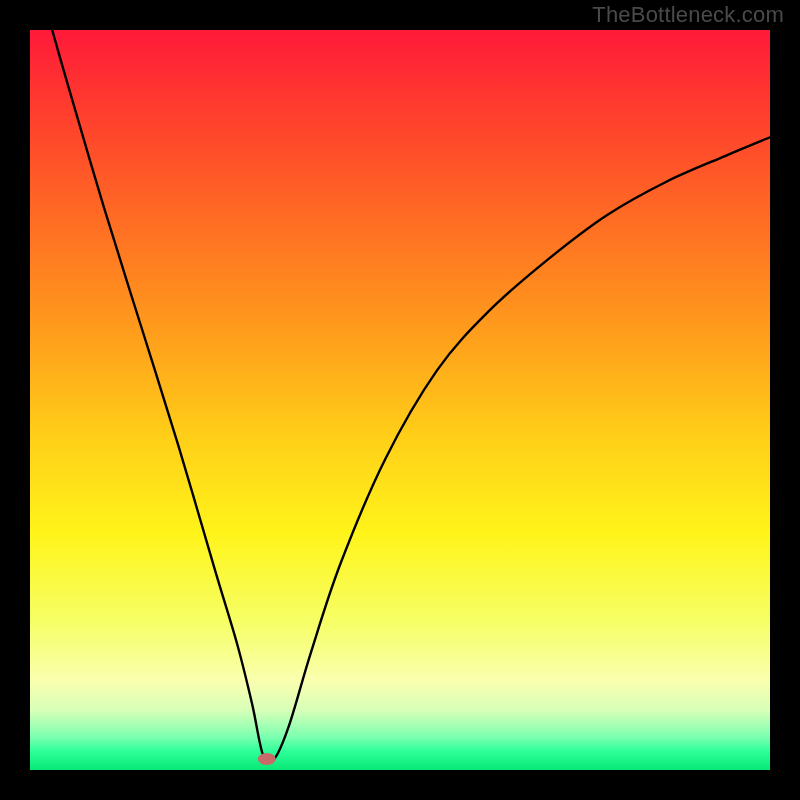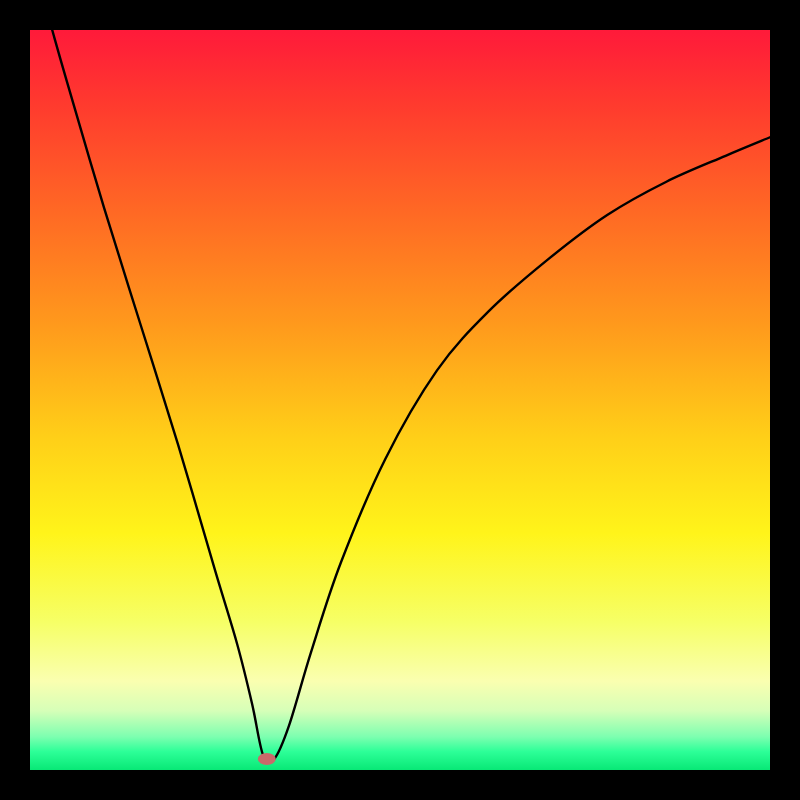--- a/index.html
+++ b/index.html
@@ -37,20 +37,21 @@
     height: 740px;
   }
   .plot svg {
     display: block;
   }
 </style>
 </head>
 <body>
 
 <div class="frame">
+  <div class="watermark">TheBottleneck.com</div>
 
   <div class="plot">
     <svg id="chart-svg" width="740" height="740" viewBox="0 0 740 740">
       <defs>
         <linearGradient id="bg-grad" x1="0" y1="0" x2="0" y2="1">
             <stop offset="0%" stop-color="#ff1a3a"></stop>
             <stop offset="10%" stop-color="#ff3a2e"></stop>
             <stop offset="25%" stop-color="#ff6a24"></stop>
             <stop offset="40%" stop-color="#ff9a1c"></stop>
             <stop offset="55.00000000000001%" stop-color="#ffcf18"></stop>

